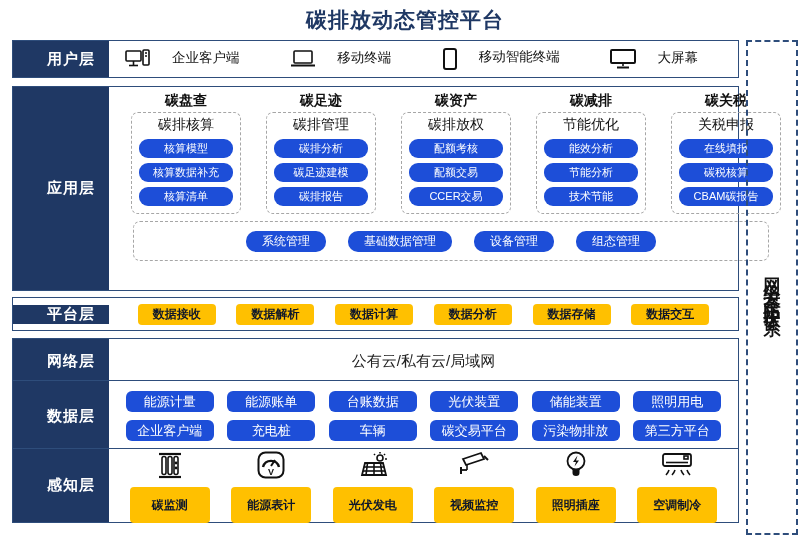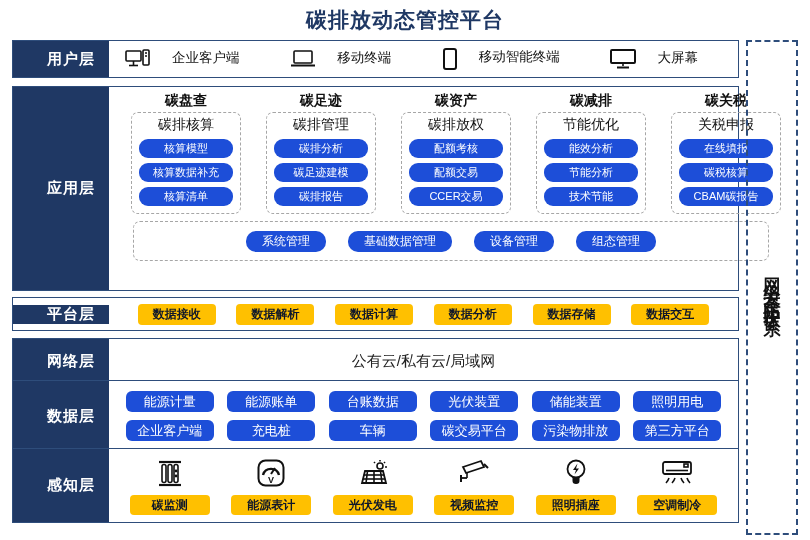--- a/index.html
+++ b/index.html
@@ -60,21 +60,21 @@
   .data-grid { display: grid; grid-template-columns: repeat(6, 1fr); row-gap: 8px;
     justify-items: center; align-content: center; height: 100%; padding: 0 10px; }
   .data-grid .navy-btn { width: 88px; margin-top: 0; font-size: 13px; height: 21px;
     line-height: 21px; border-radius: 6px; }
 
   
   .row-perception { top: 448px; height: 75px; }
   .perc-grid { display: grid; grid-template-columns: repeat(6, 1fr); justify-items: center;
     align-content: center; height: 100%; row-gap: 7px; padding: 0 10px; }
   .perc-icon { height: 32px; display: flex; align-items: flex-end; justify-content: center; }
-  .perc-grid .orange-btn { width: 80px; height: 20px; line-height: 20px; }
+  .perc-grid .orange-btn { width: 80px; height: 36px; line-height: 20px; }
 
   
   .security-box { position: absolute; left: 746px; top: 40px; width: 52px; height: 495px;
     border: 2px dashed #2E4D7B; display: flex; align-items: center; justify-content: center; }
   .security-text { writing-mode: vertical-rl; text-orientation: upright; font-size: 17px;
     font-weight: bold; color: #111; letter-spacing: 6px; }
 
   svg { stroke: #111; fill: none; stroke-width: 1.6; }
   svg .fill { fill: #111; stroke: none; }
 </style>

